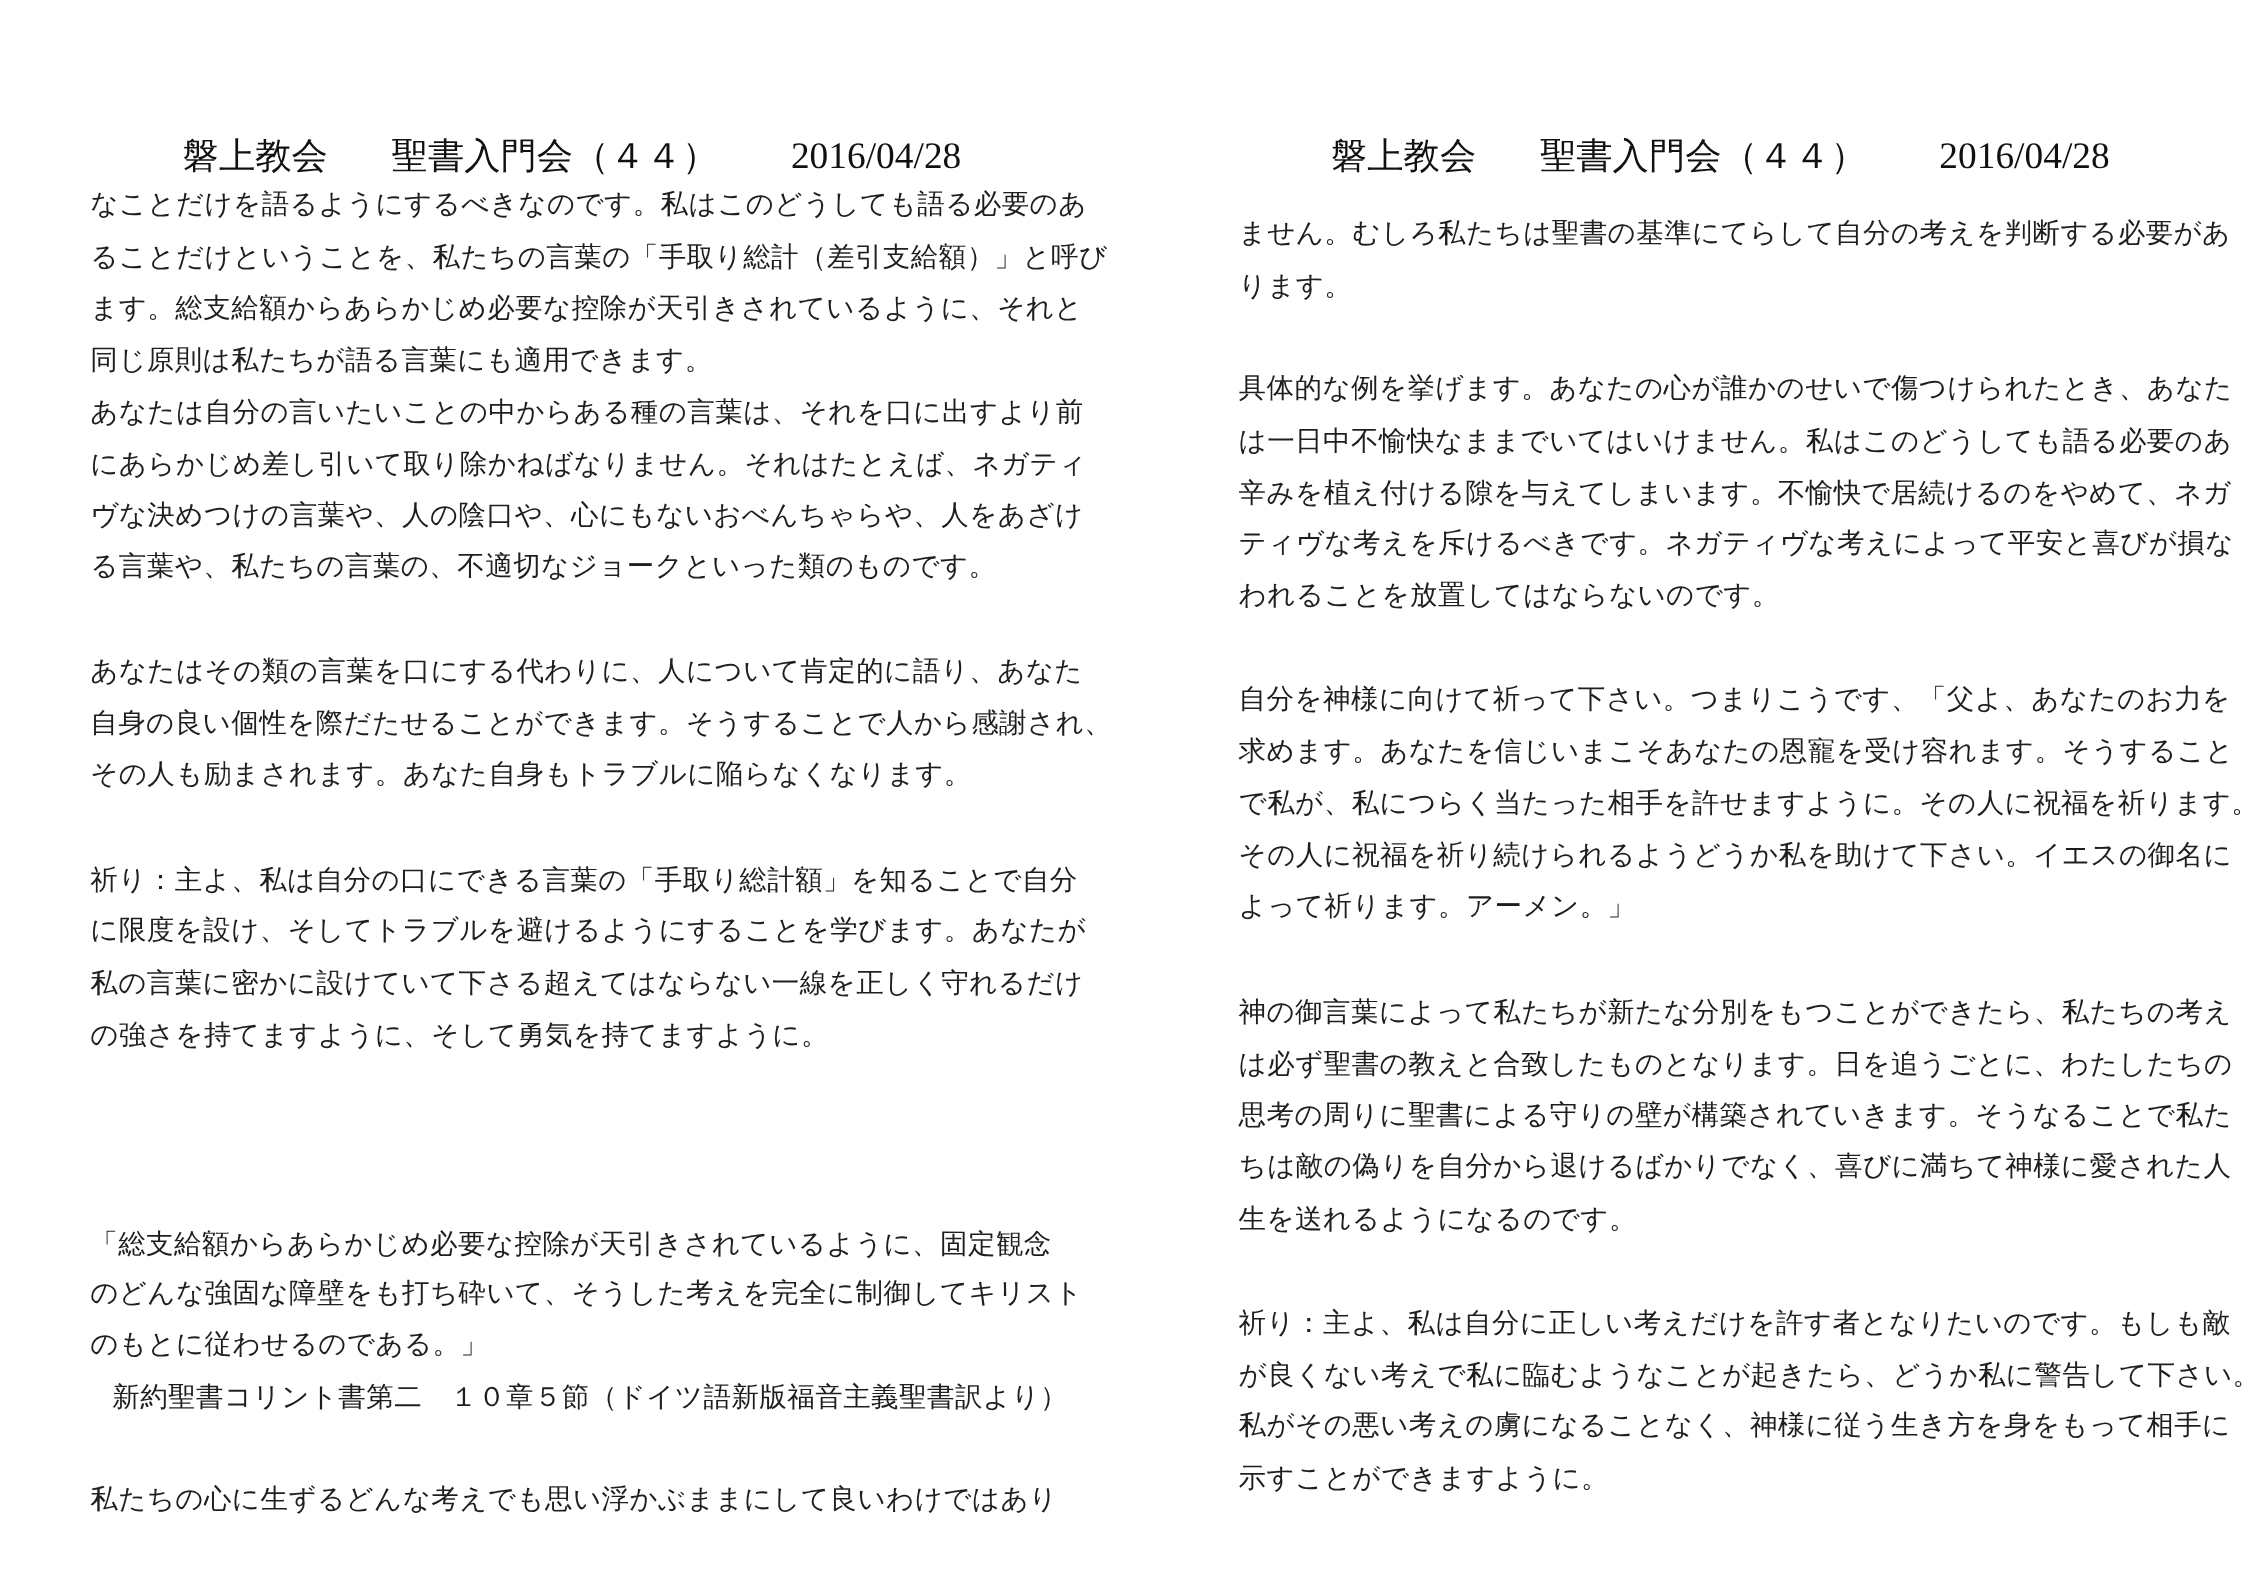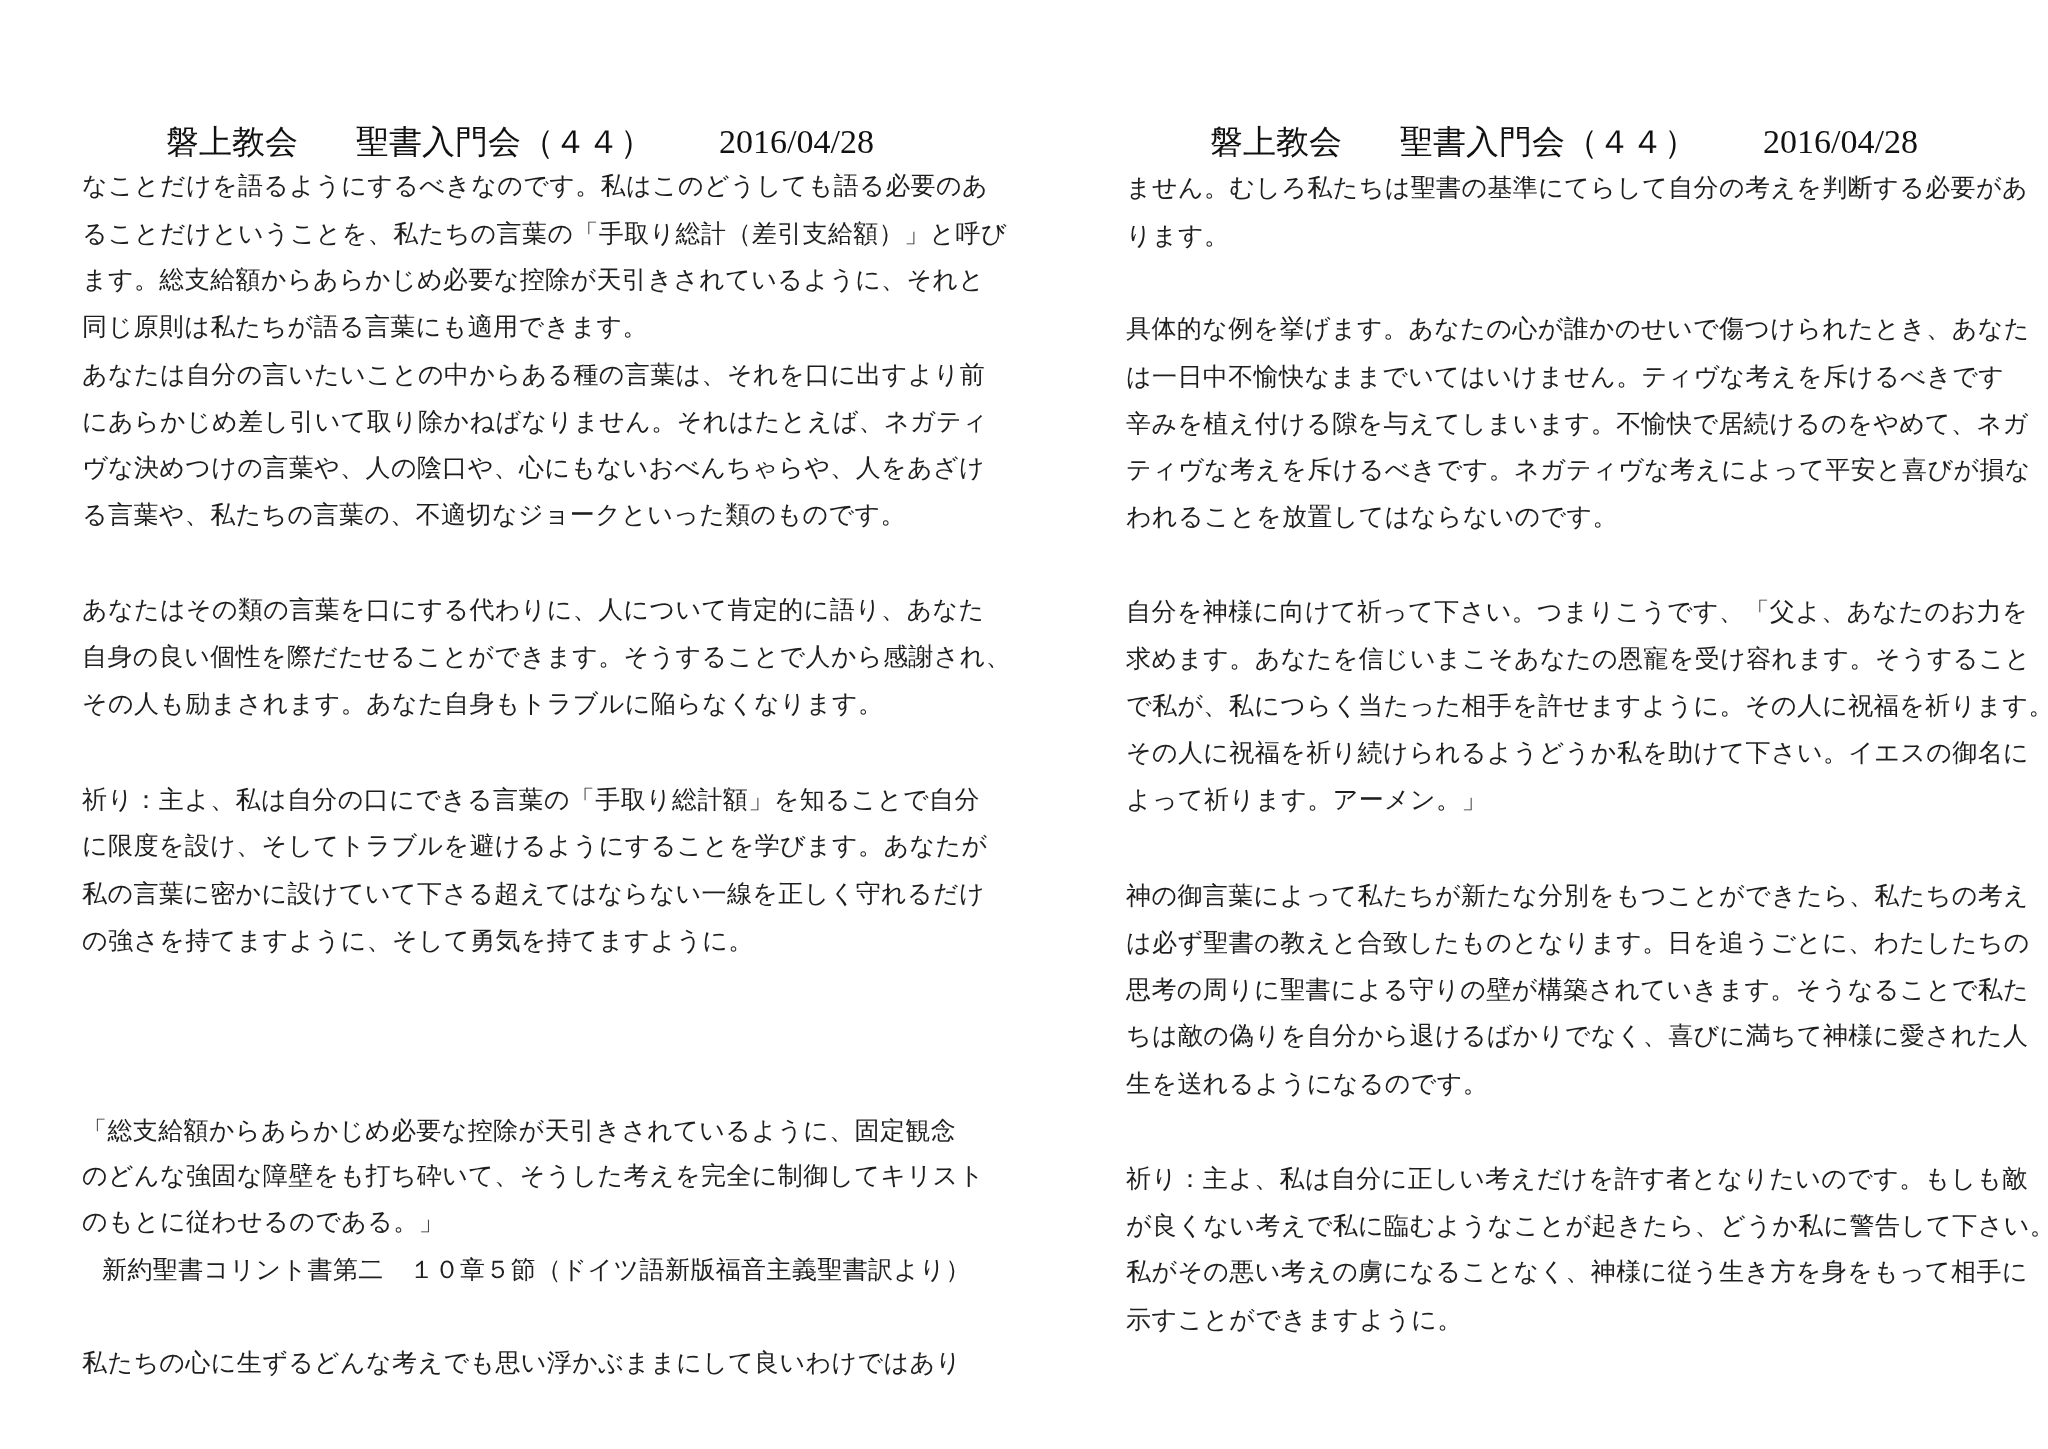--- a/index.html
+++ b/index.html
@@ -41,21 +41,21 @@
   .line {
     position: absolute;
     height: 40px;
     line-height: 40px;
     font-size: 25px;
     white-space: nowrap;
     letter-spacing: 0.4px;
     color: #1e1e1e;
   }
   .page-left .line { left: 82px; font-family: Liberation Mono, monospace; }
-  .page-right .line { left: 102px; }
+  .page-right .line { left: 102px; margin-top: 24px; }
   .heading-line {
     font-family: "DejaVu Sans", "Liberation Sans", sans-serif;
     font-weight: bold;
     font-size: 25px;
     letter-spacing: 0;
     color: #111;
   }
   .indent-line { padding-left: 20px; text-align: center; }
 </style>
 </head>
@@ -95,21 +95,21 @@
 
 <div class="page page-right">
   <div class="header">
     <span class="org">磐上教会</span><span class="series">聖書入門会（４４）</span><span class="date">2016/04/28</span>
   </div>
 
   <div class="line" style="top:168px">ません。むしろ私たちは聖書の基準にてらして自分の考えを判断する必要があ</div>
   <div class="line" style="top:216px">ります。</div>
 
   <div class="line" style="top:309px">具体的な例を挙げます。あなたの心が誰かのせいで傷つけられたとき、あなた</div>
-  <div class="line" style="top:357px">は一日中不愉快なままでいてはいけません。ティヴな考えを斥けるべきです</div>
+  <div class="line" style="top:357px">は一日中不愉快なままでいてはいけません。私はこのどうしても語る必要のあ</div>
   <div class="line" style="top:404px">辛みを植え付ける隙を与えてしまいます。不愉快で居続けるのをやめて、ネガ</div>
   <div class="line" style="top:450px">ティヴな考えを斥けるべきです。ネガティヴな考えによって平安と喜びが損な</div>
   <div class="line" style="top:497px">われることを放置してはならないのです。</div>
 
   <div class="line" style="top:592px">自分を神様に向けて祈って下さい。つまりこうです、「父よ、あなたのお力を</div>
   <div class="line" style="top:639px">求めます。あなたを信じいまこそあなたの恩寵を受け容れます。そうすること</div>
   <div class="line" style="top:686px">で私が、私につらく当たった相手を許せますように。その人に祝福を祈ります。</div>
   <div class="line" style="top:733px">その人に祝福を祈り続けられるようどうか私を助けて下さい。イエスの御名に</div>
   <div class="line" style="top:780px">よって祈ります。アーメン。」</div>
 

